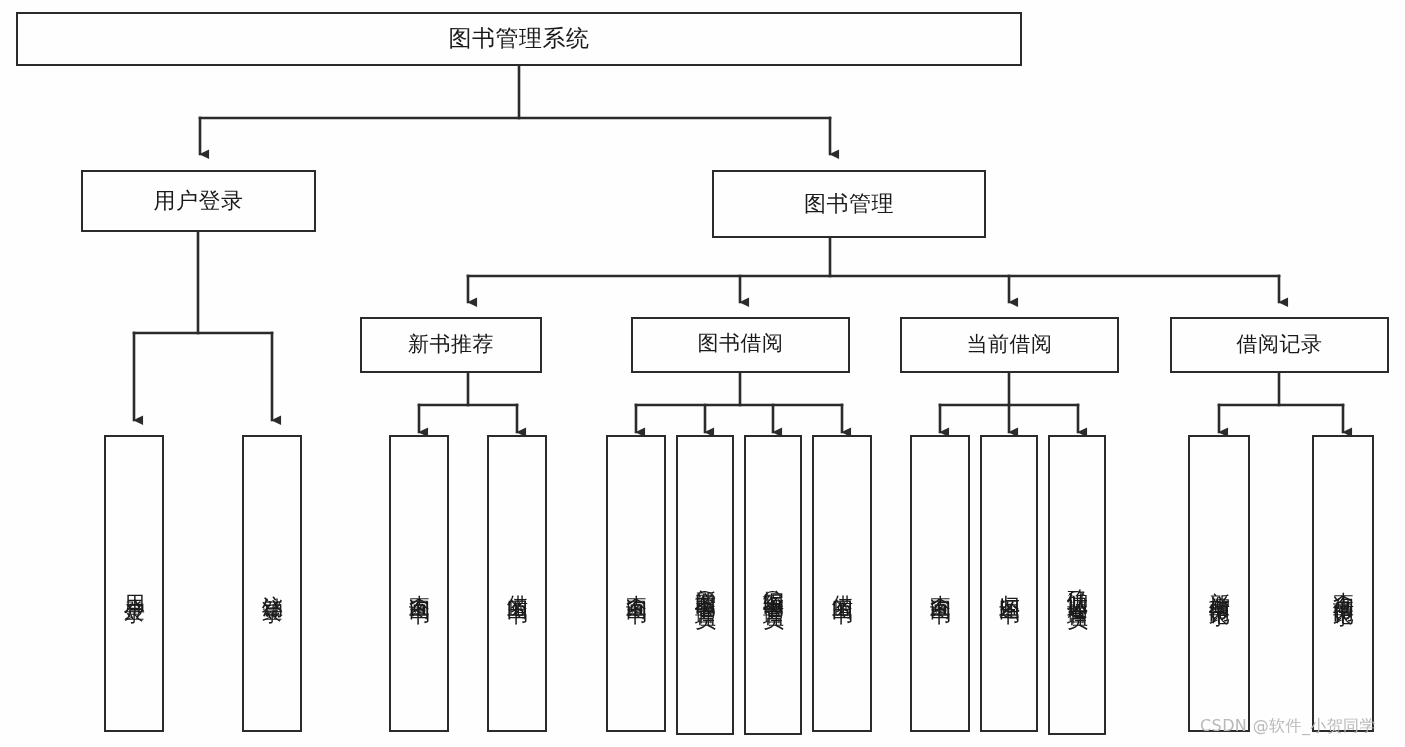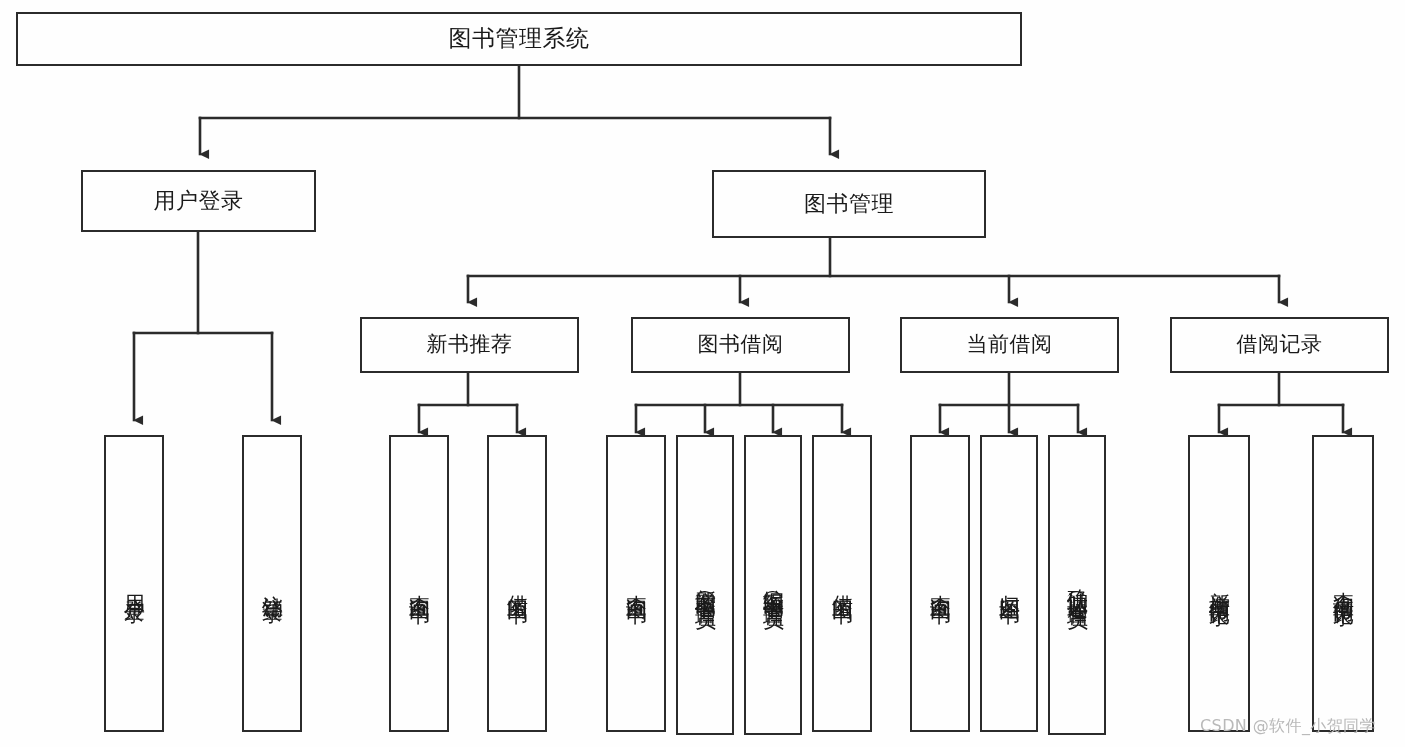--- a/index.html
+++ b/index.html
@@ -126,24 +126,24 @@
     <span class="label">图书管理系统</span>
   </div>
 
   <div class="node lvl1" style="left:81px; top:170px; width:235px; height:62px;">
     <span class="label">用户登录</span>
   </div>
   <div class="node lvl1" style="left:712px; top:170px; width:274px; height:68px;">
     <span class="label">图书管理</span>
   </div>
 
-  <div class="node lvl2" style="left:360px; top:317px; width:219px; height:56px;">
+  <div class="node lvl2" style="left:360px; top:317px; width:182px; height:56px;">
     <span class="label">新书推荐</span>
   </div>
-  <div class="node lvl2" style="left:631px; top:317px; width:219px; height:56px;">
+  <div class="node lvl2" style="left:631px; top:317px; width:219px; height:56px;font-family:Liberation Mono, monospace;">
     <span class="label">图书借阅</span>
   </div>
   <div class="node lvl2" style="left:900px; top:317px; width:219px; height:56px;text-align:right;">
     <span class="label">当前借阅</span>
   </div>
   <div class="node lvl2" style="left:1170px; top:317px; width:219px; height:56px;">
     <span class="label">借阅记录</span>
   </div>
 
   <div class="node leaf" style="left:104px; top:435px; width:60px; height:297px;">

